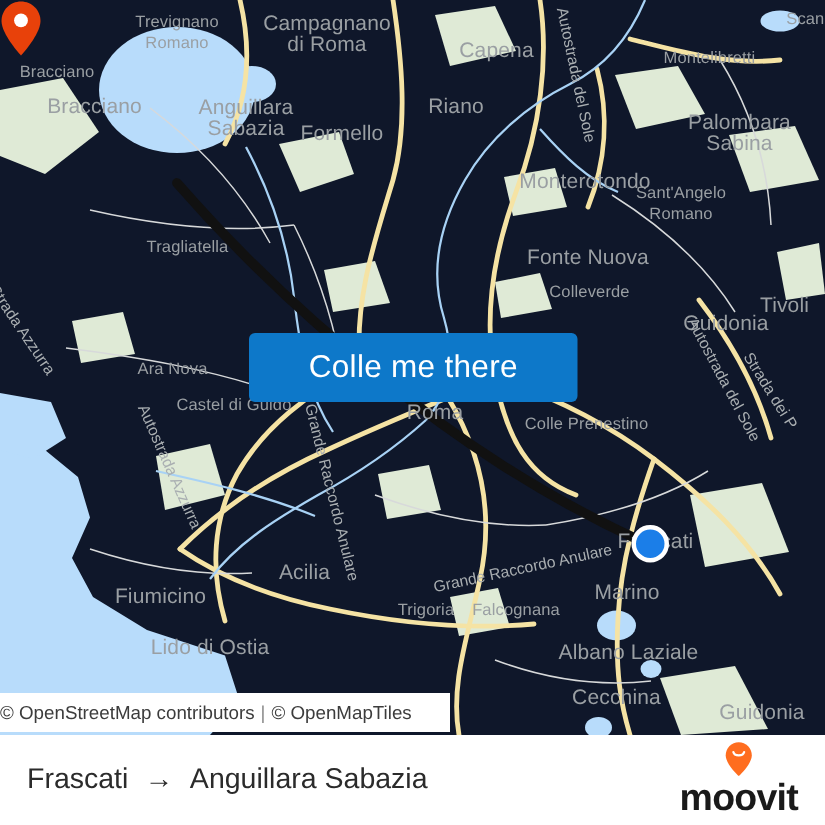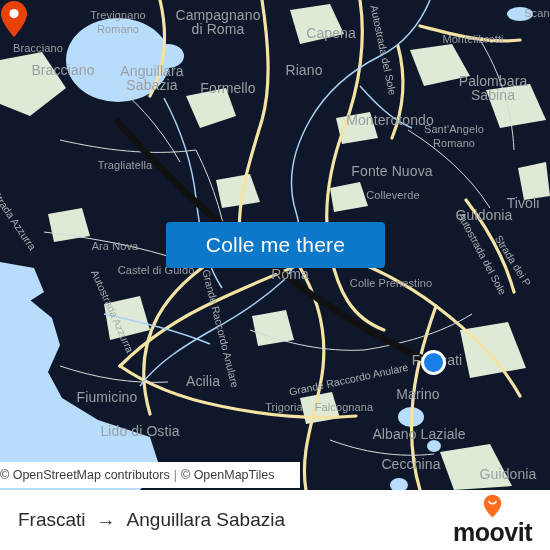--- a/index.html
+++ b/index.html
@@ -126,21 +126,21 @@
     </svg>
 
     <div id="places">
         <div class="lbl small two" style="left: 118px; top: 22px;">Trevignano<br>Romano</div>
         <div class="lbl big two" style="left: 218px; top: 22px;">Campagnano<br>di Roma</div>
         <div class="lbl small" style="left: 38px; top: 48px;">Bracciano</div>
         <div class="lbl big" style="left: 331px; top: 33px;">Capena</div>
         <div class="lbl small" style="left: 473px; top: 39px;">Montelibretti</div>
         <div class="lbl small" style="left: 540px; top: 13px;">Scand</div>
         <div class="lbl big" style="left: 63px; top: 70px;">Bracciano</div>
-        <div class="lbl big two" style="left: 152px; top: 78px;">Anguillara<br>Sabazia</div>
+        <div class="lbl big two" style="left: 164px; top: 78px;">Anguillara<br>Sabazia</div>
         <div class="lbl big" style="left: 228px; top: 88px;">Formello</div>
         <div class="lbl big" style="left: 304px; top: 70px;">Riano</div>
         <div class="lbl big two" style="left: 493px; top: 88px;">Palombara<br>Sabina</div>
         <div class="lbl big" style="left: 390px; top: 120px;">Monterotondo</div>
         <div class="lbl small two" style="left: 454px; top: 136px;">Sant'Angelo<br>Romano</div>
         <div class="lbl small" style="left: 125px; top: 165px;">Tragliatella</div>
         <div class="lbl big" style="left: 392px; top: 171px;">Fonte Nuova</div>
         <div class="lbl big" style="left: 484px; top: 171px; margin-top: 44px;">Guidonia</div>
         <div class="lbl small" style="left: 393px; top: 195px;">Colleverde</div>
         <div class="lbl big" style="left: 523px; top: 203px;">Tivoli</div>

